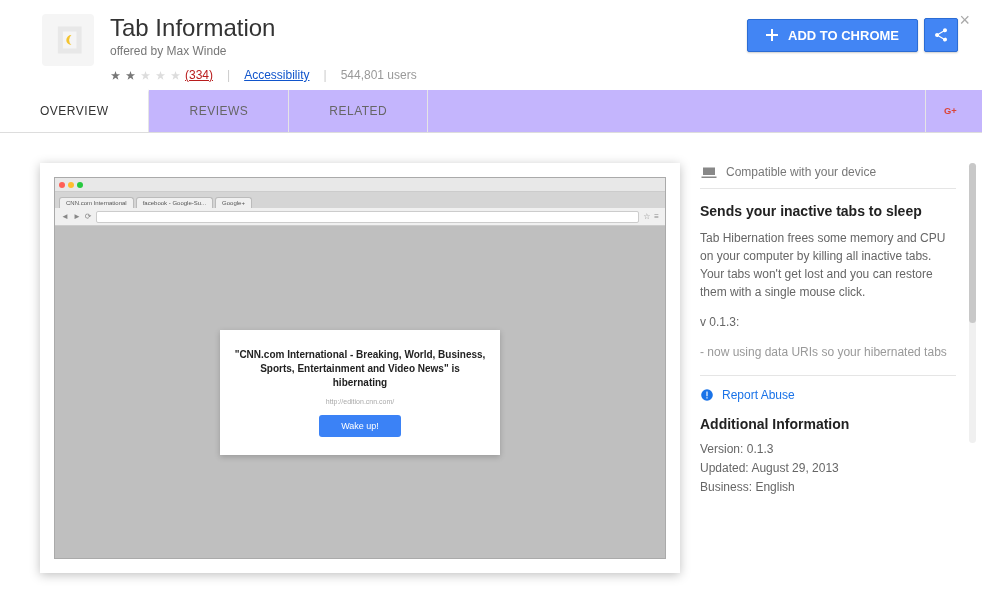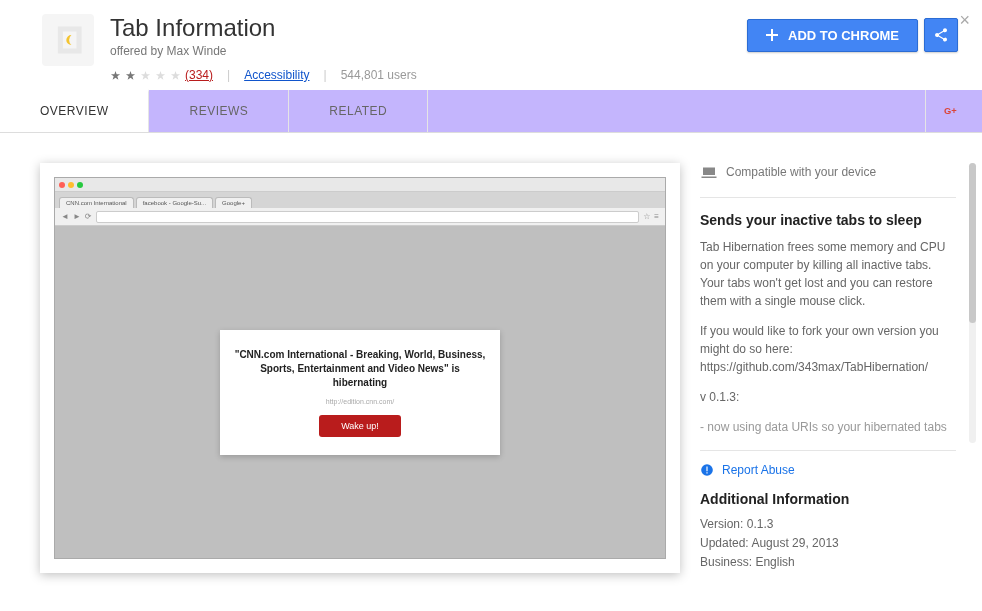--- a/index.html
+++ b/index.html
@@ -35,24 +35,24 @@
 .browser-chrome { background: #e8e8e8; height: 14px; border-bottom: 1px solid #ccc; display: flex; align-items: center; padding: 0 4px; gap: 3px; }
 .traffic { width: 6px; height: 6px; border-radius: 50%; }
 .tab-strip { background: #d5d5d5; height: 16px; display: flex; align-items: flex-end; padding: 0 4px; font-size: 6px; overflow: hidden; }
 .fake-tab { background: #f0f0f0; padding: 2px 6px; border-radius: 3px 3px 0 0; margin-right: 2px; white-space: nowrap; color: #555; border: 1px solid #bbb; border-bottom: none; }
 .url-bar { background: #f0f0f0; height: 18px; border-bottom: 1px solid #ccc; display: flex; align-items: center; padding: 0 6px; gap: 4px; }
 .url-input { flex: 1; background: #fff; height: 12px; border: 1px solid #ccc; border-radius: 2px; }
 .browser-body { position: absolute; top: 48px; left: 0; right: 0; bottom: 0; background: #bfbfbf; display: flex; align-items: center; justify-content: center; }
 .hibernate-card { background: #fff; width: 280px; padding: 18px 14px; text-align: center; box-shadow: 0 2px 6px rgba(0,0,0,0.2); }
 .hibernate-title { font-size: 10px; font-weight: bold; color: #222; margin-bottom: 8px; line-height: 1.4; }
 .hibernate-url { font-size: 7px; color: #aaa; margin-bottom: 10px; }
-.wake-btn { background: #b91c1c; color: #fff; border: none; padding: 6px 22px; font-size: 9px; border-radius: 3px; }
+.wake-btn { background: #3b82f6; color: #fff; border: none; padding: 6px 22px; font-size: 9px; border-radius: 3px; }
 
 .sidebar { flex: 1; font-size: 12px; color: #555; padding-right: 12px; position: relative; }
-.compat { display: flex; align-items: center; gap: 8px; color: #777; padding-bottom: 16px; border-bottom: 1px solid #e5e5e5; margin-bottom: 14px; }
+.compat { display: flex; align-items: center; gap: 8px; color: #777; padding-bottom: 7px; border-bottom: 1px solid #e5e5e5; margin-bottom: 14px; }
 .desc-title { font-size: 14px; font-weight: bold; color: #222; margin-bottom: 10px; }
 .desc-text { line-height: 1.5; color: #666; margin-bottom: 12px; }
 .desc-text.fade { color: #999; position: relative; overflow: hidden; max-height: 18px; }
 .report { display: flex; align-items: center; gap: 8px; color: #1a73e8; margin: 14px 0; cursor: pointer; border-top: 1px solid #e5e5e5; padding-top: 12px; }
 .info-title { font-size: 14px; font-weight: bold; color: #222; margin-bottom: 8px; }
 .info-row { color: #666; line-height: 1.6; }
 .info-label { color: #666; }
 .scrollbar { position: absolute; right: -8px; top: 0; width: 7px; height: 280px; background: #f0f0f0; border-radius: 4px; }
 .scroll-thumb { width: 7px; height: 160px; background: #c8c8c8; border-radius: 4px; }
 </style>
@@ -154,21 +154,20 @@
 
   <div class="sidebar">
     <div class="compat">
       <svg width="18" height="18" viewBox="0 0 24 24">
           <path fill="#888" d="M4 6h16v10H4z M2 18h20v2H2z"></path>
         </svg>
       <span>Compatible with your device</span>
     </div>
     <div class="desc-title">Sends your inactive tabs to sleep</div>
     <div class="desc-text">Tab Hibernation frees some memory and CPU on your computer by killing all inactive tabs. Your tabs won't get lost and you can restore them with a single mouse click.</div>
-    <div class="desc-text">If you would like to fork your own version you might do so here: https://github.com/343max/TabHibernation/</div>
     <div class="desc-text">v 0.1.3:</div>
     <div class="desc-text fade">- now using data URIs so your hibernated tabs won't get closed when uninstalling/updating the extension (sorry</div>
     <div class="report">
       <svg width="14" height="14" viewBox="0 0 24 24">
           <circle cx="12" cy="12" r="10" fill="#1a73e8"></circle>
           <path d="M11 6h2v8h-2zm0 10h2v2h-2z" fill="#fff"></path>
         </svg>
       <span>Report Abuse</span>
     </div>
     <div class="info-title">Additional Information</div>

